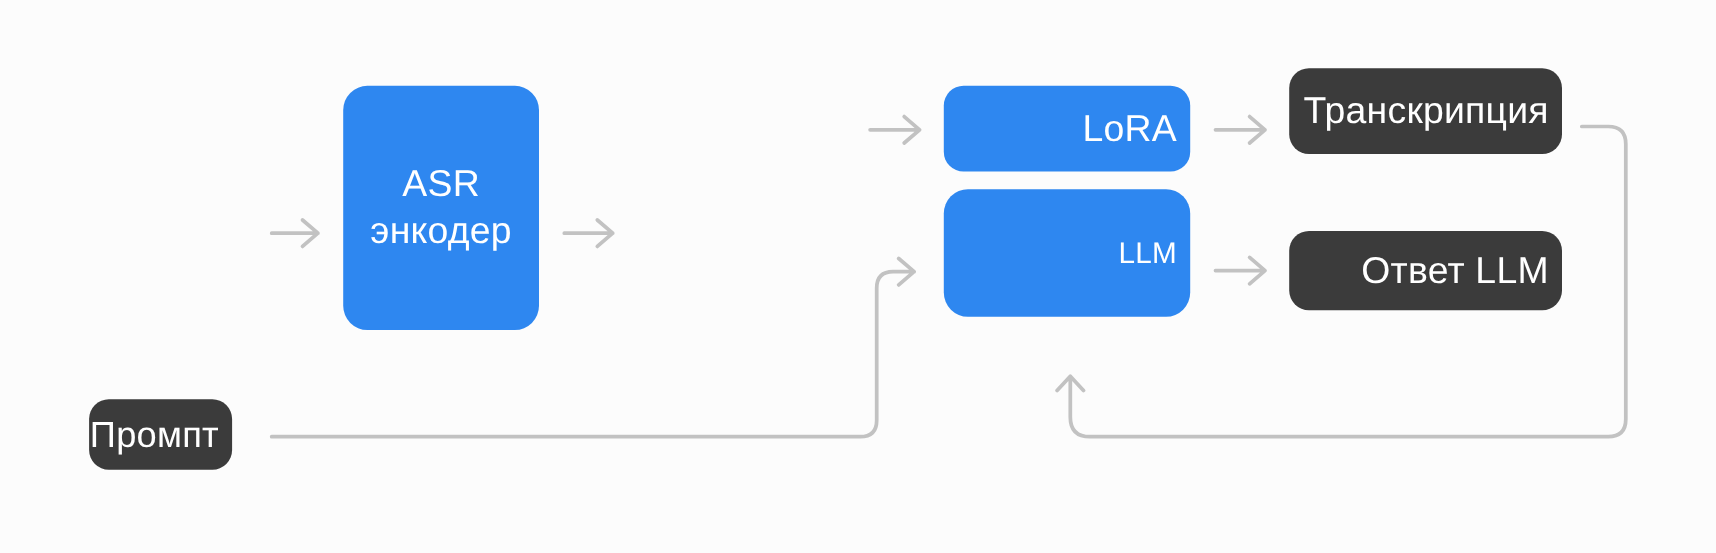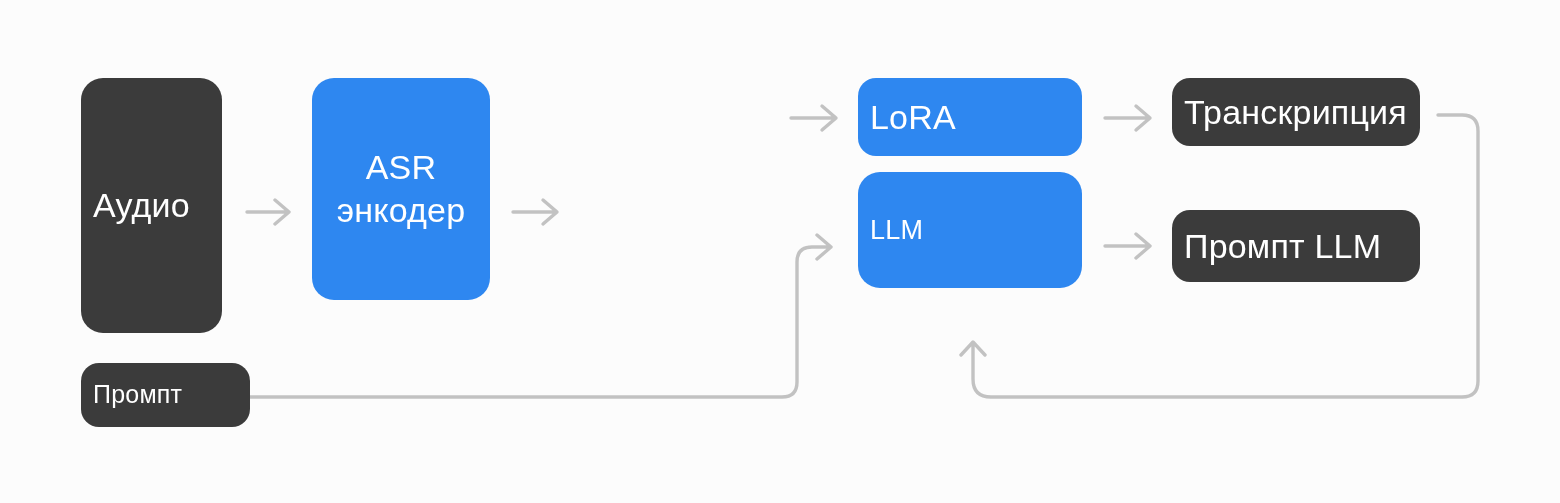--- a/index.html
+++ b/index.html
@@ -30,21 +30,21 @@
     fill:none;
     stroke:var(--arrow);
     stroke-width:3.4;
     stroke-linecap:round;
     stroke-linejoin:round;
   }
   .node{
     position:absolute;
     display:flex;
     align-items:center;
-    justify-content:flex-start;
+    justify-content:flex-end;
     text-align:center;
     color:var(--label);
     font-size:34px;
     line-height:1.26;
     letter-spacing:0.2px;
   }
   .node.blue{background:var(--blue);}
   .node.dark{background:var(--dark);}
   .node.tall{border-radius:22px;}
   .node.pill{border-radius:18px;}
@@ -61,42 +61,39 @@
   <svg class="edges" viewBox="0 0 1560 503" xmlns="http://www.w3.org/2000/svg" aria-hidden="true">
     <path d="M247 212 H289 M275 200 L289 212 L275 224"></path>
     <path d="M513 212 H557 M543 200 L557 212 L543 224"></path>
     <path d="M791 118 H836 M822 106 L836 118 L822 130"></path>
     <path d="M1105 118 H1150 M1136 106 L1150 118 L1136 130"></path>
     <path d="M1105 246 H1150 M1136 234 L1150 246 L1136 258"></path>
     <path d="M247 397 H782 Q797 397 797 382 V262 Q797 247 812 247 H831 M817 235 L831 247 L817 259"></path>
     <path d="M1438 115 H1462 Q1478 115 1478 131 V381 Q1478 397 1462 397 H991 Q973 397 973 379 V343 M961 355 L973 342 L985 355"></path>
   </svg>
 
-  <div class="node dark tall" style="left:81px;top:78px;width:141px;height:255px">
-    <span class="label">Аудио</span>
-  </div>
 
   <div class="node blue tall" style="left:312px;top:78px;width:178px;height:222px">
     <span class="label">ASR энкодер</span>
   </div>
 
 
   <div class="node blue pill" style="left:858px;top:78px;width:224px;height:78px">
     <span class="label">LoRA</span>
   </div>
 
   <div class="node blue tall" style="left:858px;top:172px;width:224px;height:116px;font-size:27px">
     <span class="label">LLM</span>
   </div>
 
-  <div class="node dark pill" style="left:1172px;top:78px;width:248px;height:68px">
+  <div class="node dark pill" style="left:1172px;top:62px;width:248px;height:78px">
     <span class="label">Транскрипция</span>
   </div>
 
   <div class="node dark pill" style="left:1172px;top:210px;width:248px;height:72px">
-    <span class="label">Промпт LLM</span>
+    <span class="label">Ответ LLM</span>
   </div>
 
-  <div class="node dark pill" style="left:81px;top:363px;width:169px;height:64px;font-size:25px">
+  <div class="node dark pill" style="left:81px;top:363px;width:130px;height:64px;font-size:33px">
     <span class="label">Промпт</span>
   </div>
 
 </div>
 
 </body></html>

